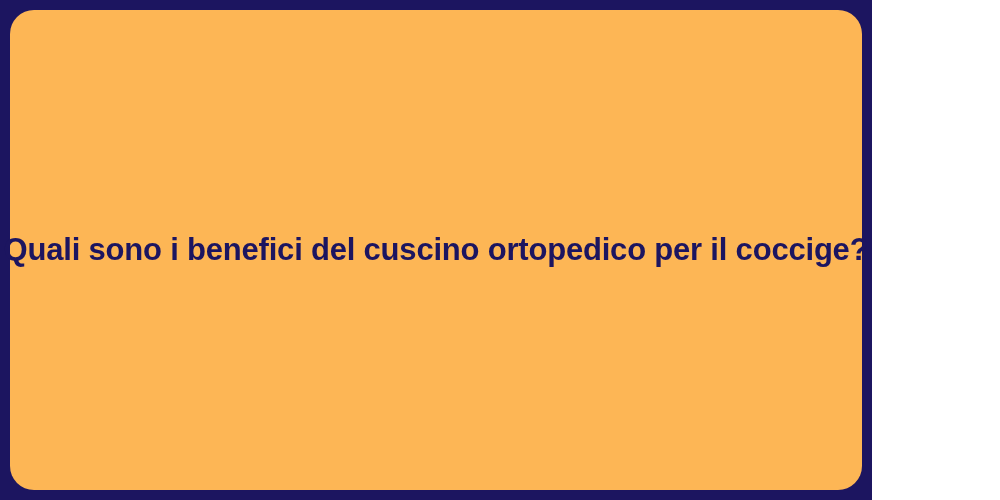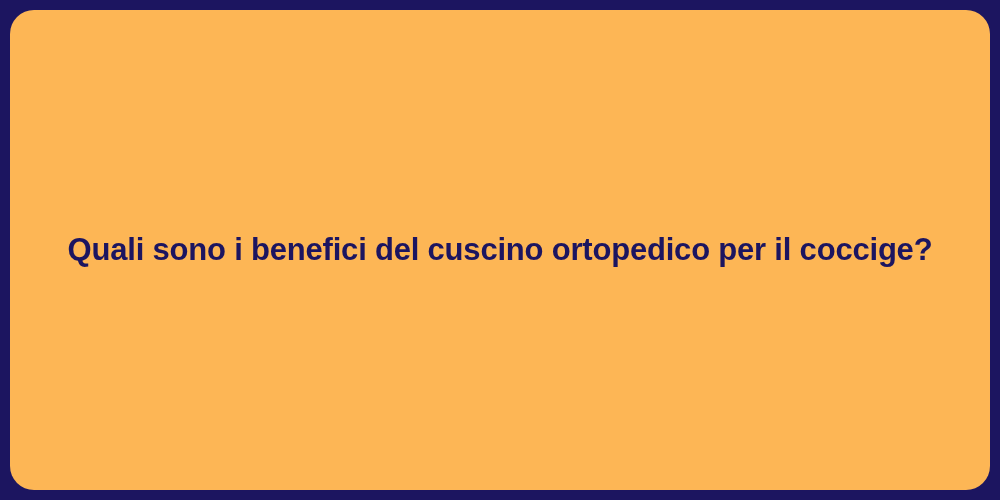--- a/index.html
+++ b/index.html
@@ -10,21 +10,21 @@
   body {
     width: 1000px;
     height: 500px;
     overflow: hidden;
     font-family: "Liberation Sans", sans-serif;
   }
 
   .banner {
     position: relative;
     box-sizing: border-box;
-    width: 1000px;
+    width: 872px;
     height: 500px;
     background: #1c1560;
     padding: 10px;
   }
 
   .panel {
     box-sizing: border-box;
     width: 100%;
     height: 100%;
     background: #fdb655;

